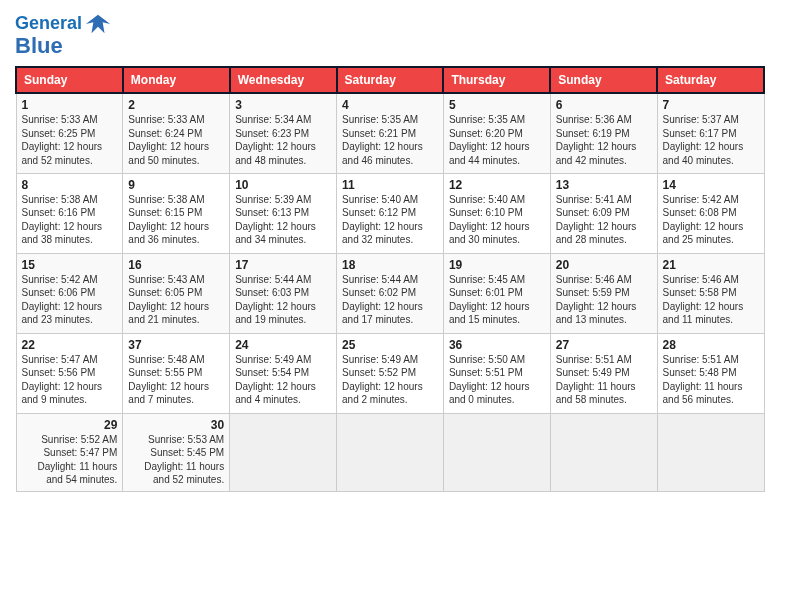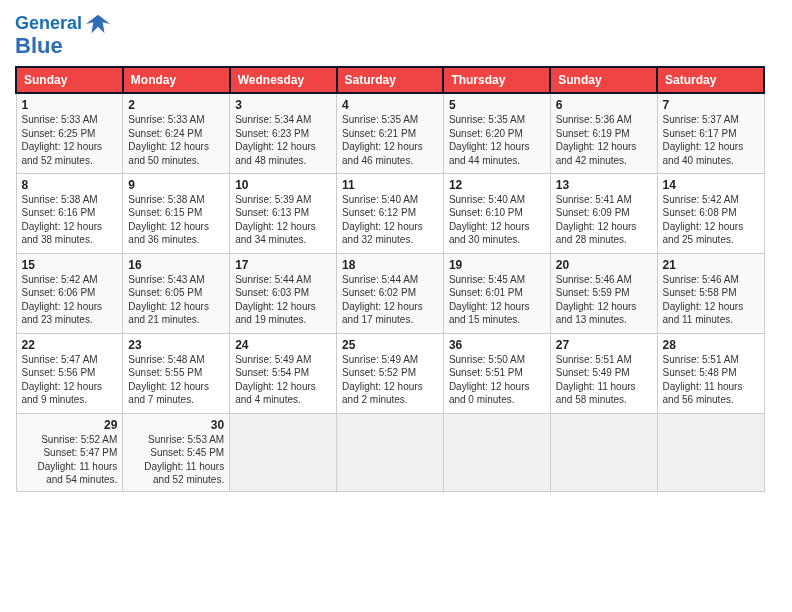--- a/index.html
+++ b/index.html
@@ -156,21 +156,21 @@
           <td><span class="day-num">15</span><span class="day-info">Sunrise: 5:42 AM<br>Sunset: 6:06 PM<br>Daylight: 12 hours<br>and 23 minutes.</span></td>
           <td><span class="day-num">16</span><span class="day-info">Sunrise: 5:43 AM<br>Sunset: 6:05 PM<br>Daylight: 12 hours<br>and 21 minutes.</span></td>
           <td><span class="day-num">17</span><span class="day-info">Sunrise: 5:44 AM<br>Sunset: 6:03 PM<br>Daylight: 12 hours<br>and 19 minutes.</span></td>
           <td><span class="day-num">18</span><span class="day-info">Sunrise: 5:44 AM<br>Sunset: 6:02 PM<br>Daylight: 12 hours<br>and 17 minutes.</span></td>
           <td><span class="day-num">19</span><span class="day-info">Sunrise: 5:45 AM<br>Sunset: 6:01 PM<br>Daylight: 12 hours<br>and 15 minutes.</span></td>
           <td><span class="day-num">20</span><span class="day-info">Sunrise: 5:46 AM<br>Sunset: 5:59 PM<br>Daylight: 12 hours<br>and 13 minutes.</span></td>
           <td><span class="day-num">21</span><span class="day-info">Sunrise: 5:46 AM<br>Sunset: 5:58 PM<br>Daylight: 12 hours<br>and 11 minutes.</span></td>
         </tr>
         <tr>
           <td><span class="day-num">22</span><span class="day-info">Sunrise: 5:47 AM<br>Sunset: 5:56 PM<br>Daylight: 12 hours<br>and 9 minutes.</span></td>
-          <td><span class="day-num">23</span><span class="day-info">Sunrise: 5:48 AM<br>Sunset: 5:55 PM<br>Daylight: 12 hours<br>and 7 minutes.</span></td>
+          <td><span class="day-num">37</span><span class="day-info">Sunrise: 5:48 AM<br>Sunset: 5:55 PM<br>Daylight: 12 hours<br>and 7 minutes.</span></td>
           <td><span class="day-num">24</span><span class="day-info">Sunrise: 5:49 AM<br>Sunset: 5:54 PM<br>Daylight: 12 hours<br>and 4 minutes.</span></td>
           <td><span class="day-num">25</span><span class="day-info">Sunrise: 5:49 AM<br>Sunset: 5:52 PM<br>Daylight: 12 hours<br>and 2 minutes.</span></td>
           <td><span class="day-num">36</span><span class="day-info">Sunrise: 5:50 AM<br>Sunset: 5:51 PM<br>Daylight: 12 hours<br>and 0 minutes.</span></td>
           <td><span class="day-num">27</span><span class="day-info">Sunrise: 5:51 AM<br>Sunset: 5:49 PM<br>Daylight: 11 hours<br>and 58 minutes.</span></td>
           <td><span class="day-num">28</span><span class="day-info">Sunrise: 5:51 AM<br>Sunset: 5:48 PM<br>Daylight: 11 hours<br>and 56 minutes.</span></td>
         </tr>
         <tr>
           <td><span class="day-num">29</span><span class="day-info">Sunrise: 5:52 AM<br>Sunset: 5:47 PM<br>Daylight: 11 hours<br>and 54 minutes.</span></td>
           <td><span class="day-num">30</span><span class="day-info">Sunrise: 5:53 AM<br>Sunset: 5:45 PM<br>Daylight: 11 hours<br>and 52 minutes.</span></td>
           <td class="empty-cell"></td>

